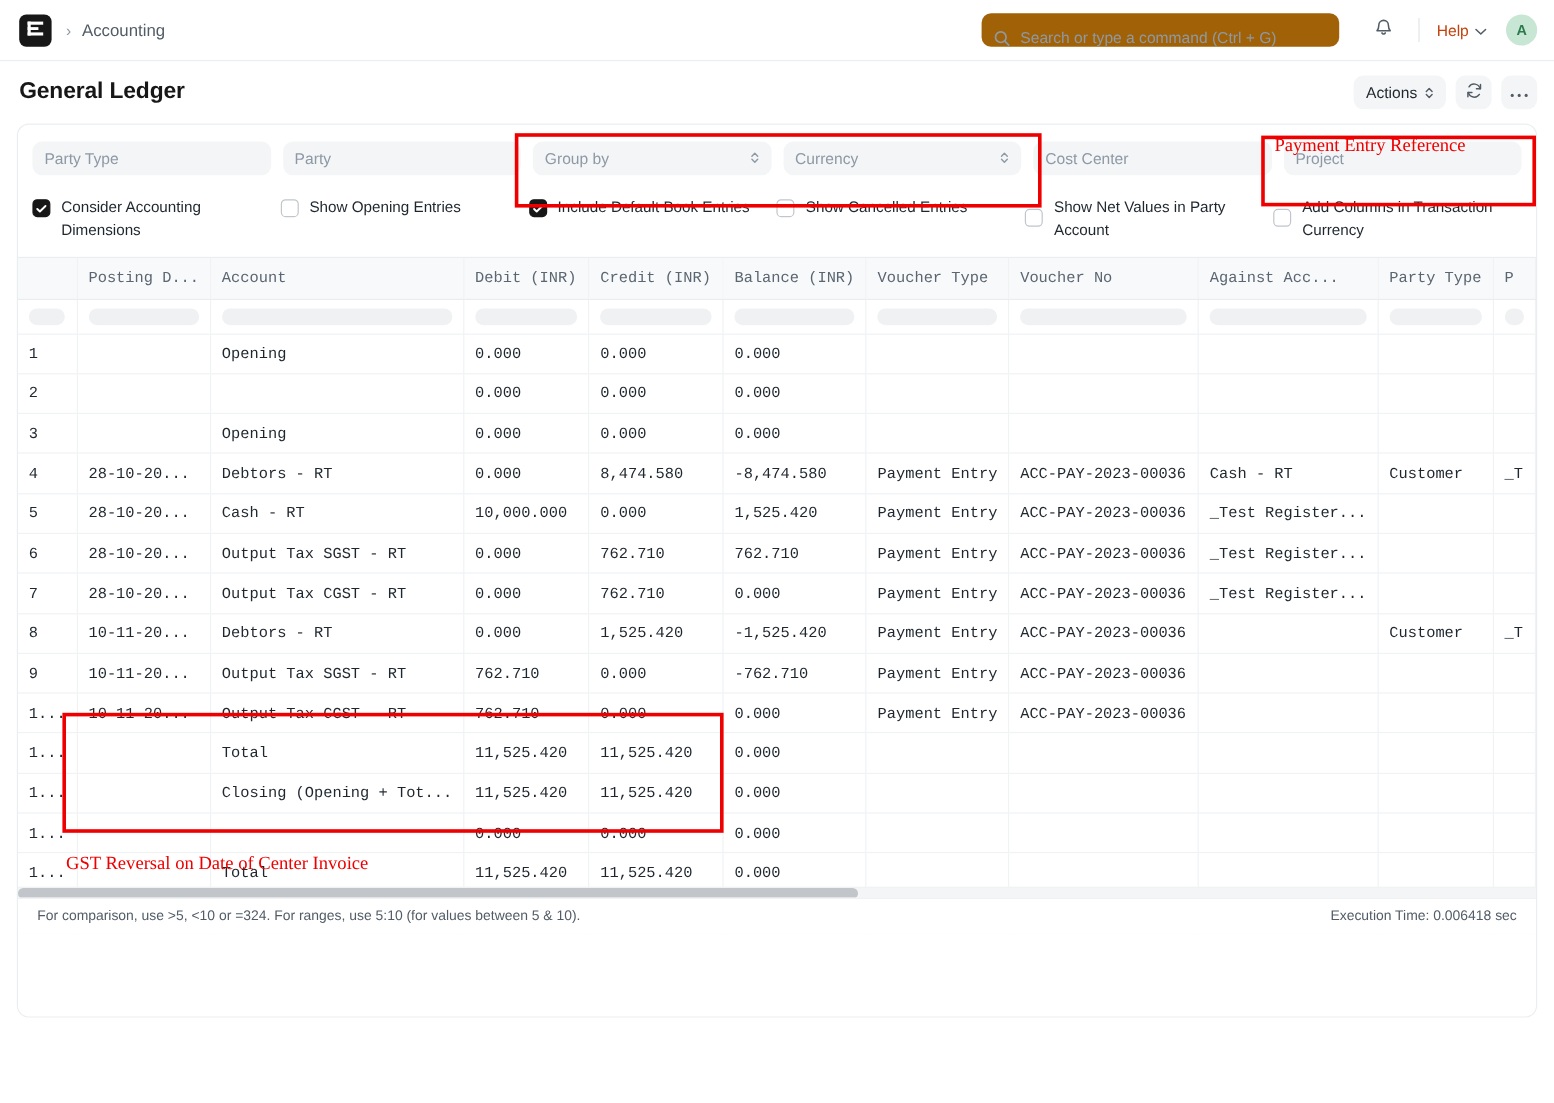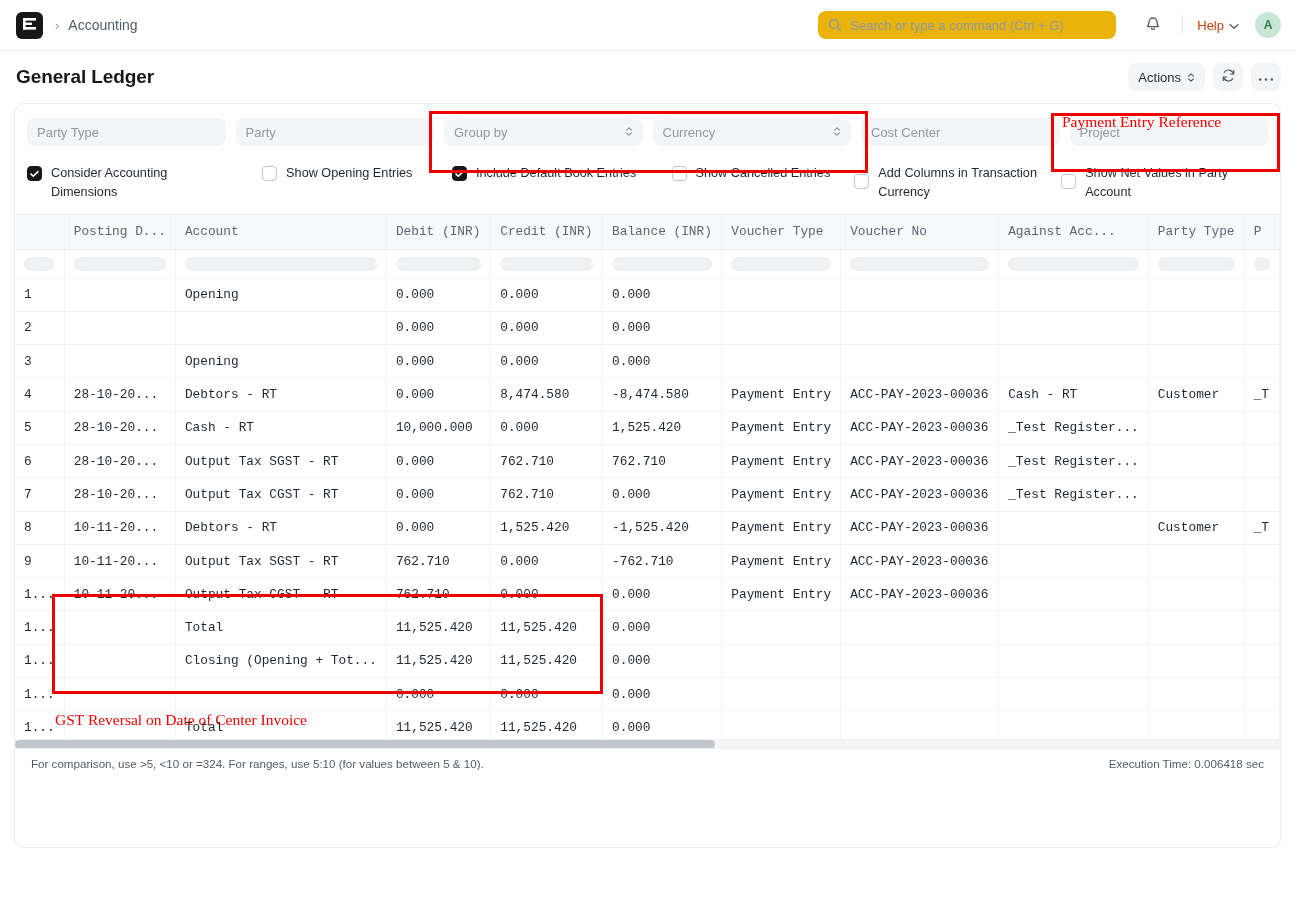--- a/index.html
+++ b/index.html
@@ -34,23 +34,23 @@
   }
   .breadcrumb-link {
     color: #525c66; font-size: 14px; text-decoration: none;
   }
   .nav-right {
     margin-left: auto;
     display: flex; align-items: center; gap: 0;
   }
   .search-box {
     width: 298px; height: 28px;
-    background: #eab308;
+    background: #a16207;
     border-radius: 8px;
-    display: flex; align-items: center;
+    display: flex; align-items: flex-end;
     padding: 0 10px;
     gap: 8px;
   }
   .search-box .ico { flex: 0 0 auto; display:flex; }
   .search-box input {
     border: none; background: transparent; outline: none;
     font-family: "Liberation Sans", sans-serif;
     font-size: 13px; color: #1f272e; width: 100%;
   }
   .search-box input::placeholder { color: #8d99a6; }
@@ -110,21 +110,21 @@
     font-size: 13px; color: #1f272e; position: relative;
     cursor: text;
   }
   .fld.ph { color: #8d99a6; }
   .fld .caret { margin-left: auto; }
   .w-col { width: 207px; }
 
   .check-row {
     display: flex; padding: 10px 12px 12px 12px; align-items: flex-start;
   }
-  .chk-item { display: flex; align-items: flex-start; gap: 9px; justify-content: center; }
+  .chk-item { display: flex; align-items: flex-start; gap: 9px; }
   .chkbox {
     width: 15px; height: 15px; border-radius: 4px; flex: 0 0 auto;
     border: 1.4px solid #c0c6cc; background: #fff; margin-top: 2px;
     display: flex; align-items: center; justify-content: center;
     cursor: pointer;
   }
   .chkbox.on { background: #171717; border-color: #171717; }
   .chk-label { font-size: 12.7px; color: #1f272e; line-height: 19px; cursor: pointer; }
 
   
@@ -324,25 +324,25 @@
         </svg>
       </span>
       <span class="chk-label">Include Default Book Entries</span>
     </div>
     <div class="chk-item" style="width:207px">
       <span class="chkbox"></span>
       <span class="chk-label">Show Cancelled Entries</span>
     </div>
     <div class="chk-item" style="width:207px">
       <span class="chkbox" style="margin-top:10px"></span>
-      <span class="chk-label">Add Columns in Transaction Currency</span>
+      <span class="chk-label">Show Net Values in Party Account</span>
     </div>
     <div class="chk-item" style="width:207px">
       <span class="chkbox" style="margin-top:10px"></span>
-      <span class="chk-label">Show Net Values in Party Account</span>
+      <span class="chk-label">Add Columns in Transaction Currency</span>
     </div>
   </div>
 
   <div class="dt">
     <div class="dt-scroll">
       <table class="dt-table">
         <colgroup>
           <col class="c-idx">
             <col class="c-date">
             <col class="c-acct">

